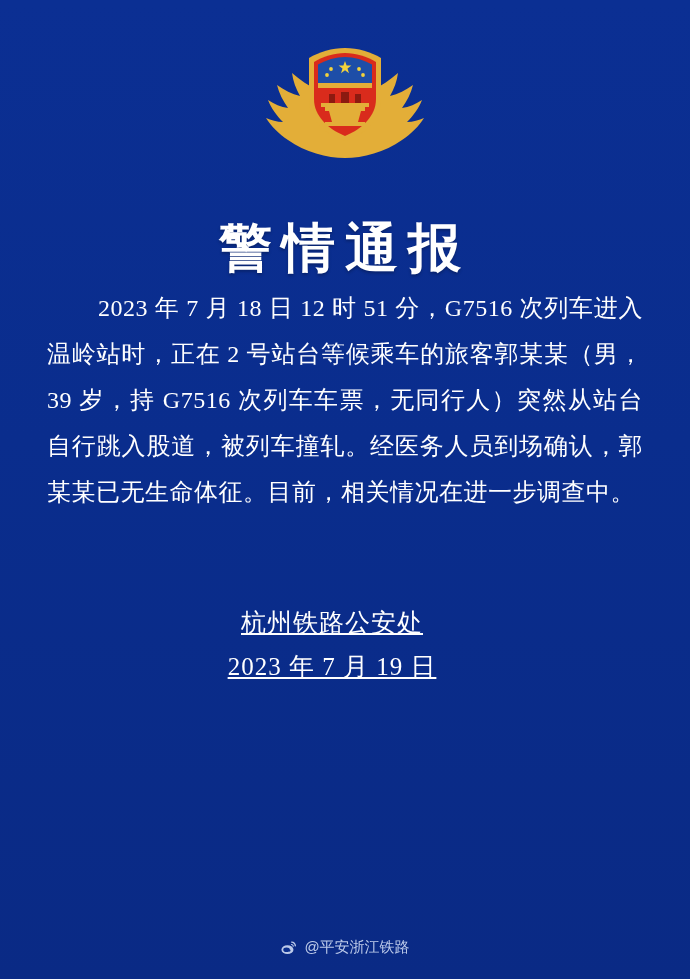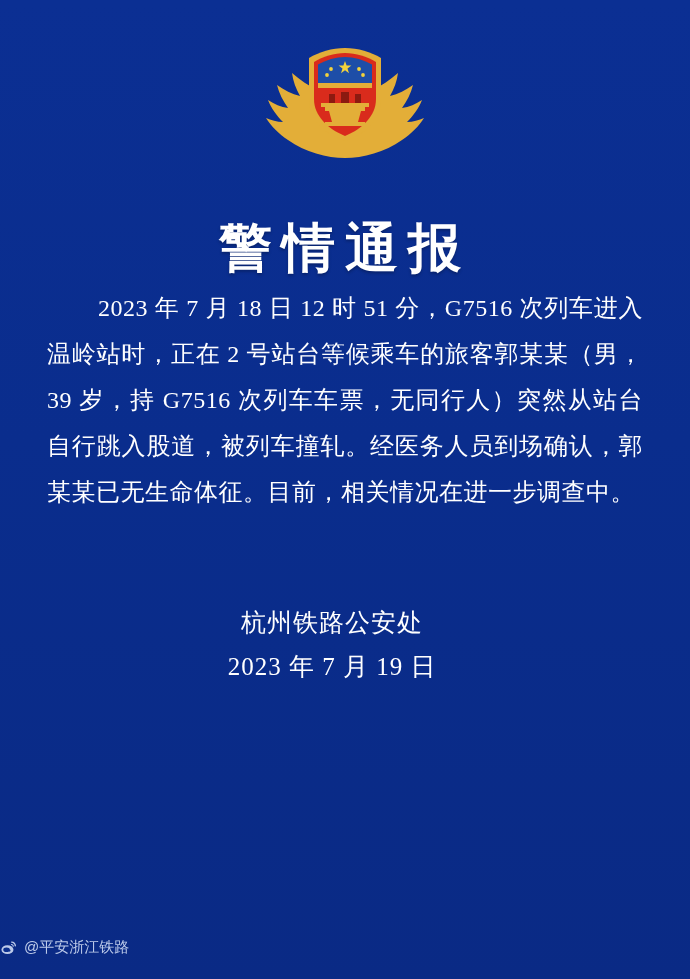--- a/index.html
+++ b/index.html
@@ -67,30 +67,32 @@
     margin-top: 86px;
     color: #ffffff;
     font-size: 25px;
     line-height: 44px;
     text-align: center;
     font-family: "Liberation Serif", serif;
   }
   .sign-line {
     padding-right: 26px;
     letter-spacing: 1px;
+    text-decoration: underline;
   }
 
   
   .footer {
     position: absolute;
     left: 0;
     bottom: 22px;
     width: 100%;
     display: flex;
     align-items: center;
+    justify-content: center;
     gap: 7px;
     color: #ccd8f2;
     font-size: 15px;
     font-family: "Liberation Sans", sans-serif;
     opacity: 0.92;
   }
   .weibo-icon {
     display: inline-block;
     width: 17px;
     height: 17px;

